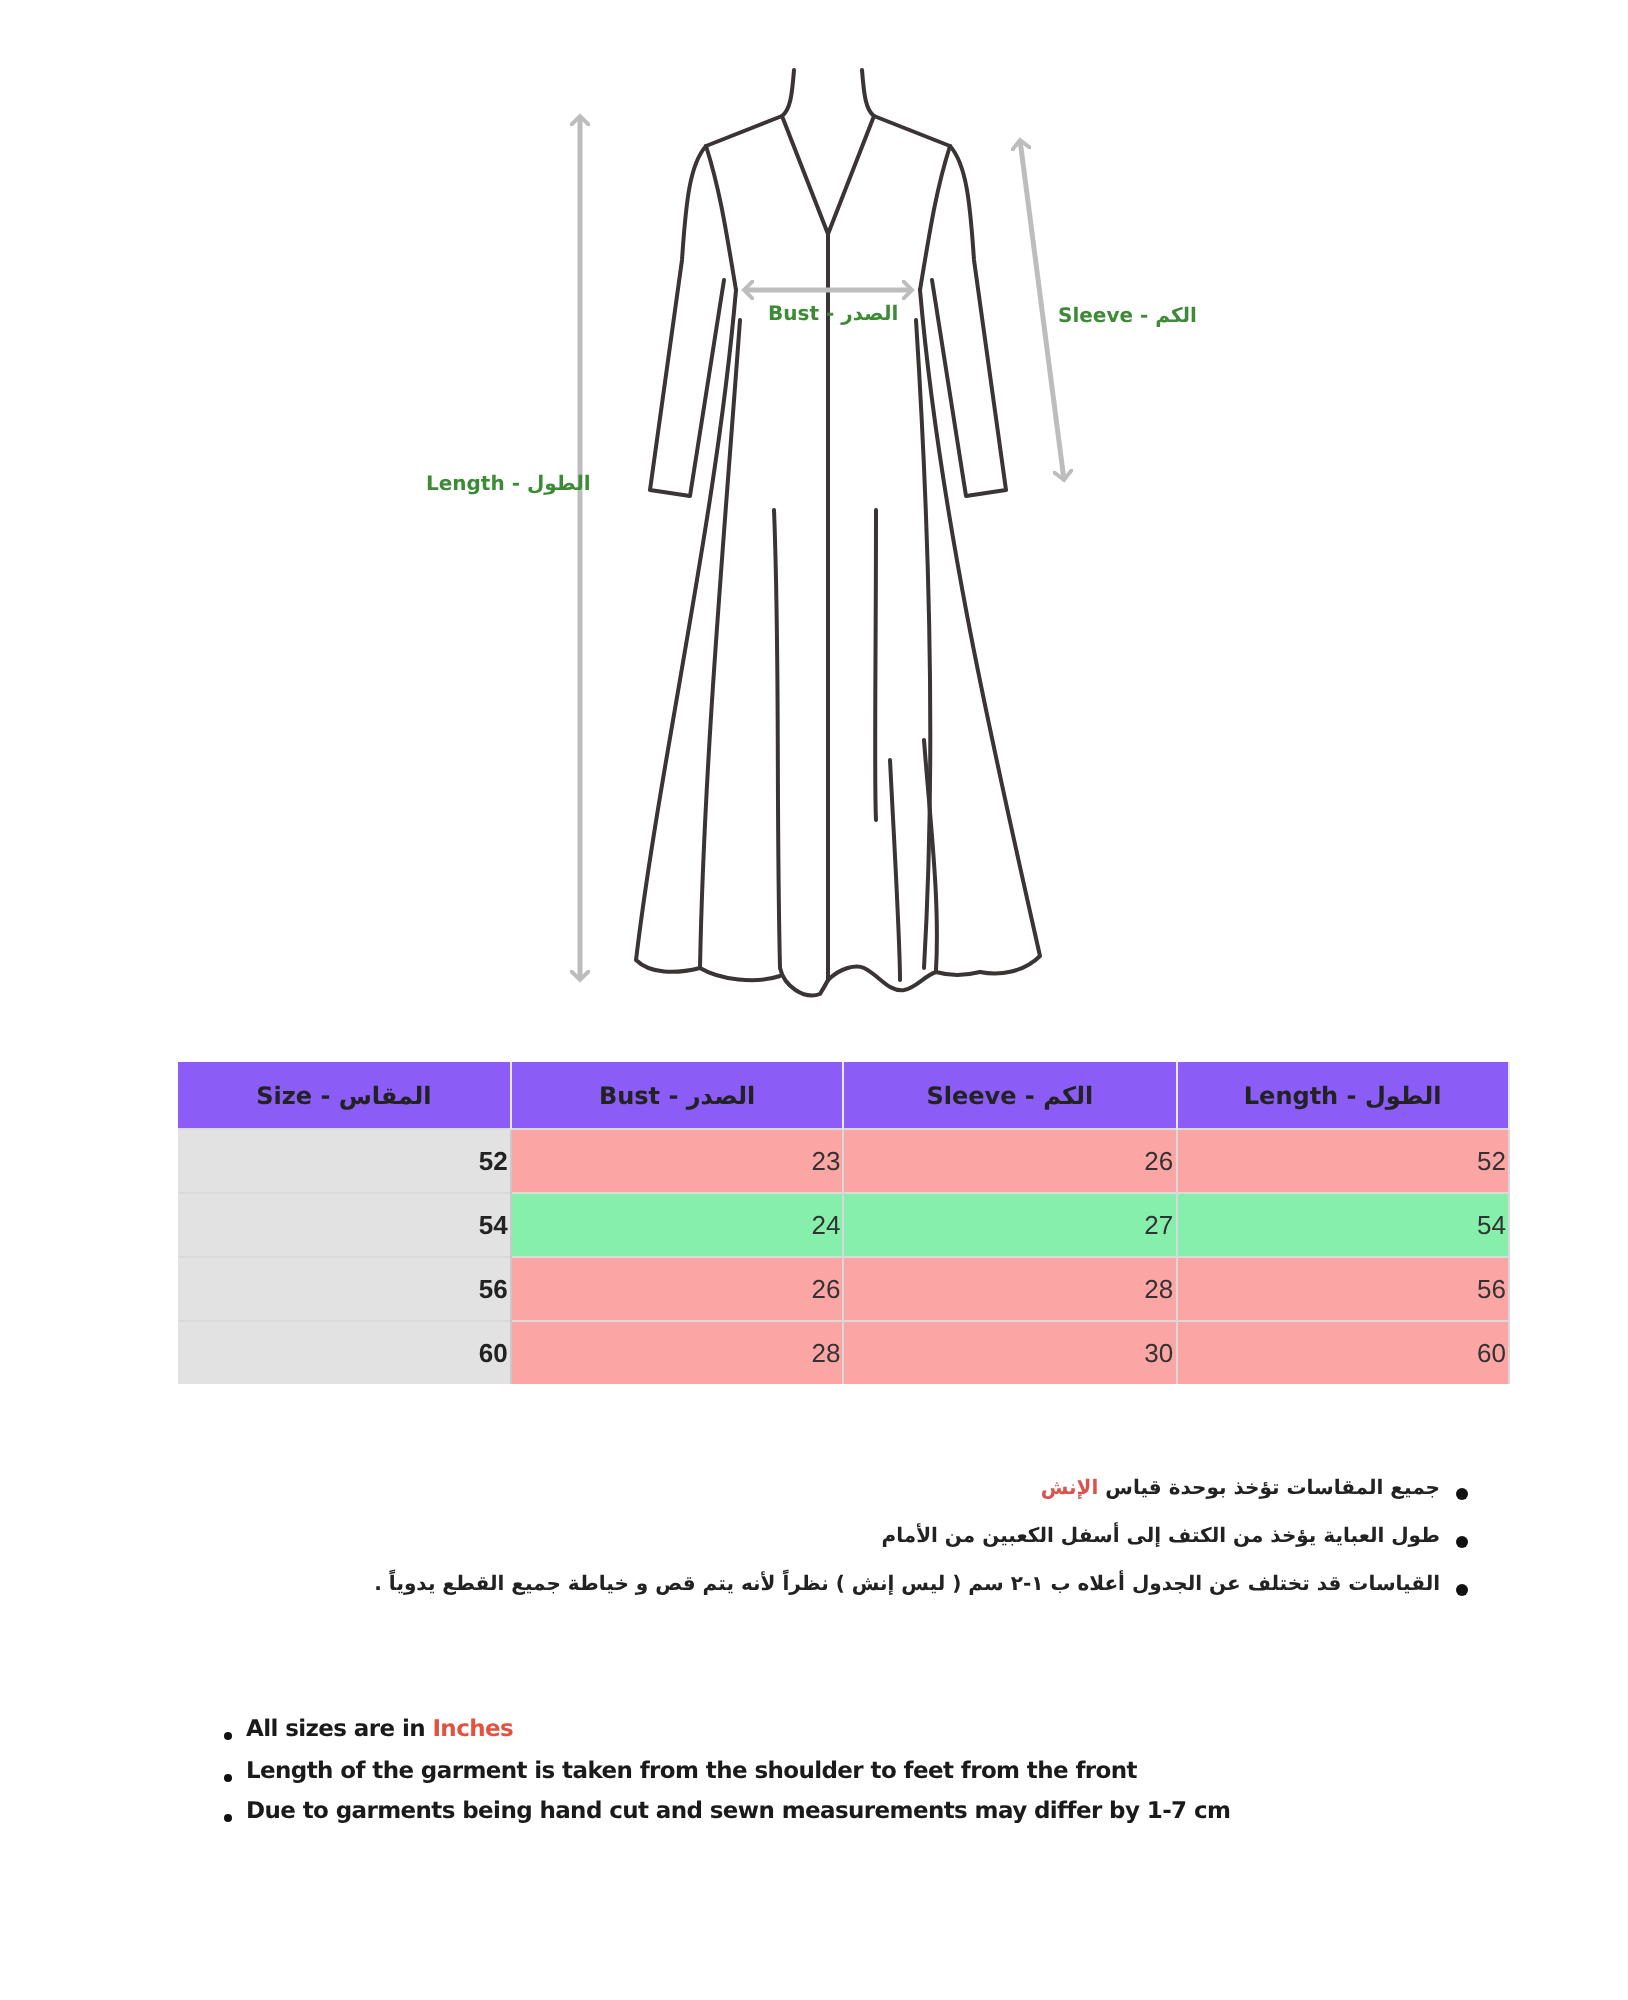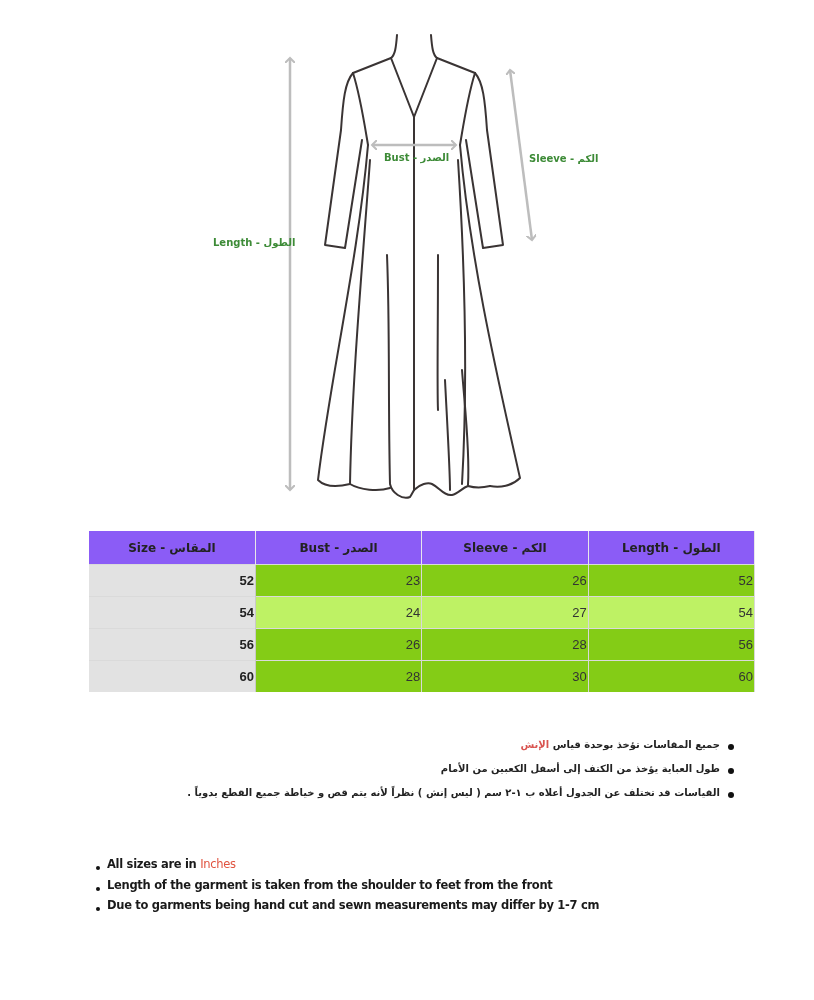--- a/index.html
+++ b/index.html
@@ -3,30 +3,30 @@
 <meta charset="utf-8">
 <style>
   html, body { margin:0; padding:0; background:#ffffff; }
   body { width:814px; height:1000px; position:relative; overflow:hidden; font-family:"Liberation Sans", sans-serif; }
   #diagram { position:absolute; left:0; top:0; width:814px; height:520px; }
   .lbl { position:absolute; font-size:10px; font-weight:bold; color:#3d8b37; white-space:nowrap; font-family:"DejaVu Sans", sans-serif; }
   table#size-table { position:absolute; left:89px; top:531px; width:666px; border-collapse:collapse; font-size:13px; }
   #size-table th { background:#8b5cf6; height:31px; font-weight:bold; color:#222; border-right:1px solid #e8e8e8; font-family:"DejaVu Sans", sans-serif; font-size:12px; }
   #size-table td { height:29px; text-align:right; color:#333; border-right:1px solid #d8d8d8; border-top:1px solid #dadada; }
   #size-table td.size { background:#e2e2e2; font-weight:bold; color:#222; border-right:1px solid #c9c9c9; }
-  #size-table tr.odd td.v { background:#84cc16; }
-  #size-table tr.even td.v { background:#bef264; }
+  #size-table tr.odd td.v { background:#fca5a5; }
+  #size-table tr.even td.v { background:#86efac; }
   .ar-notes { position:absolute; right:80px; top:732px; direction:rtl; font-family:"DejaVu Sans", sans-serif; font-size:10px; color:#222; font-weight:bold; }
   .ar-notes div { height:24px; display:flex; align-items:center; }
   .ar-notes .dot { display:inline-block; width:6px; height:6px; border-radius:50%; background:#111; margin-left:8px; margin-top:6px; }
   .ar-notes .red { color:#d9534f; }
-  .en-notes { position:absolute; left:96px; top:854px; font-family:"DejaVu Sans", sans-serif; font-size:11.5px; color:#1a1a1a; font-weight:bold; letter-spacing:-0.3px; }
+  .en-notes { position:absolute; left:112px; top:854px; font-family:"DejaVu Sans", sans-serif; font-size:11.5px; color:#1a1a1a; font-weight:bold; letter-spacing:-0.3px; }
   .en-notes div { height:20.5px; display:flex; align-items:center; }
   .en-notes .dot { display:inline-block; width:4px; height:4px; border-radius:50%; background:#111; margin-right:7px; margin-top:8px; }
-  .en-notes .red { color:#e0533f; font-weight:normal;text-align:center; }
+  .en-notes .red { color:#e0533f; font-weight:bold;text-align:center; }
 </style>
 </head>
 <body>
 
 <div id="diagram">
   <svg width="814" height="520" viewBox="0 0 814 520">
     <defs>
       <marker id="ah" markerWidth="10" markerHeight="10" refX="5" refY="5" orient="auto-start-reverse" markerUnits="userSpaceOnUse">
         <path d="M0,0 L5,5 L0,10" fill="none" stroke="#bdbdbd" stroke-width="2"></path>
       </marker>

